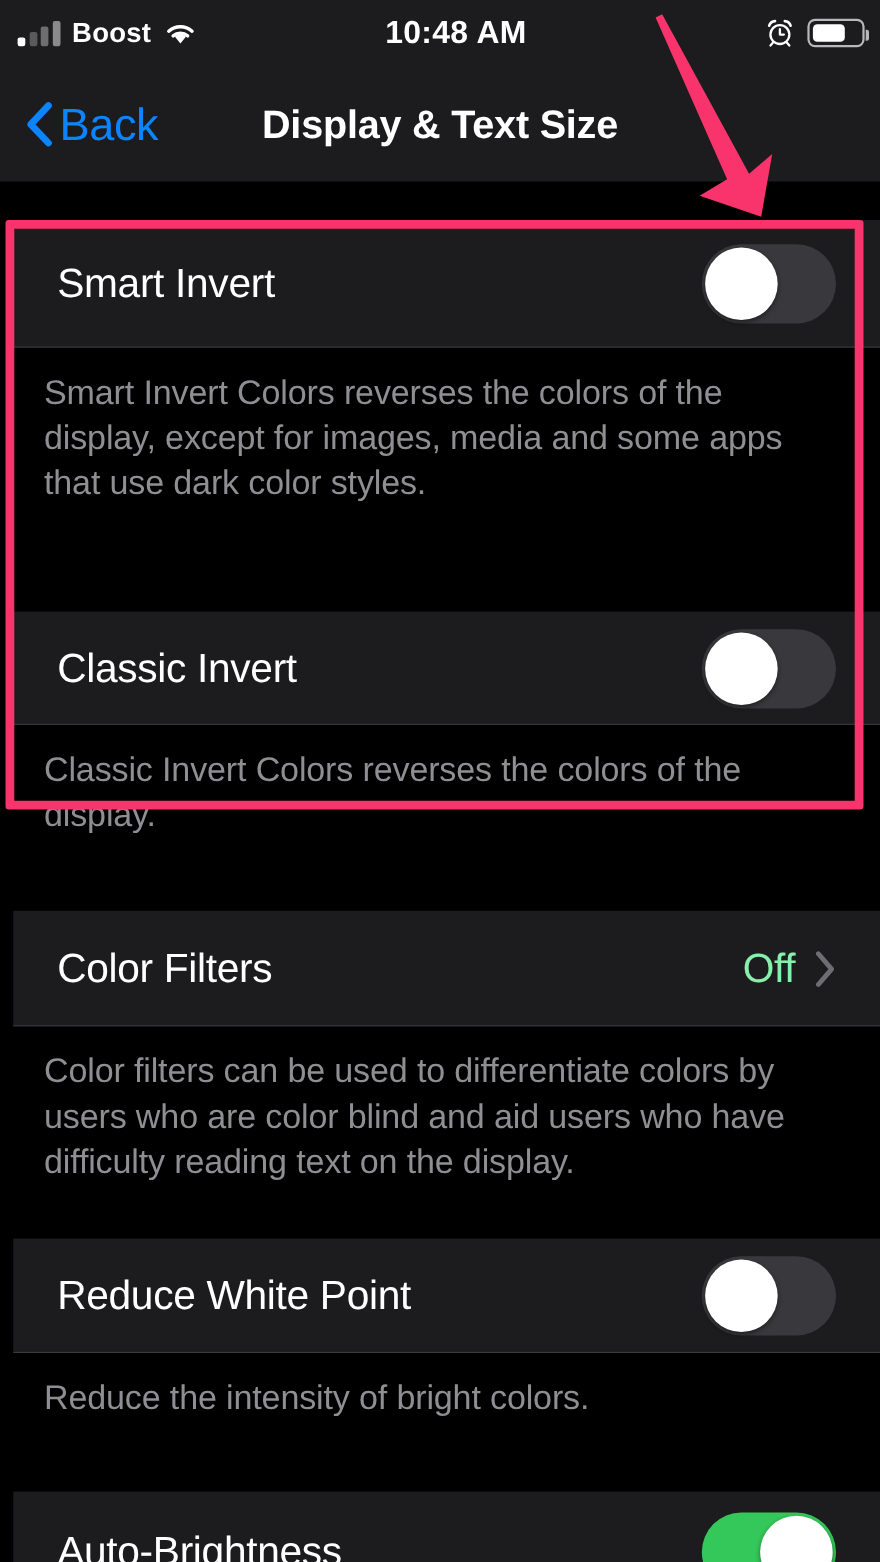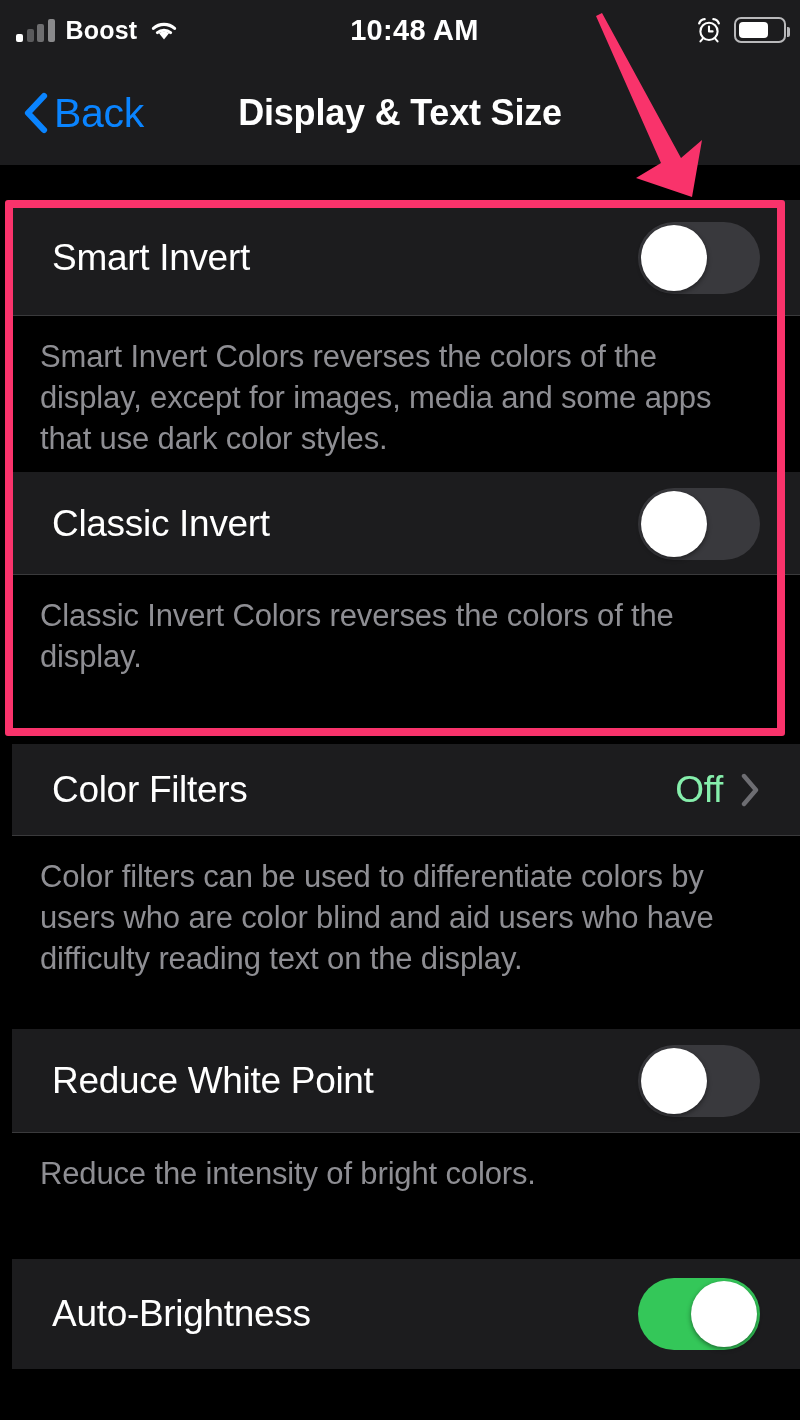--- a/index.html
+++ b/index.html
@@ -302,34 +302,34 @@
 
     <div class="gap" style="height:35px"></div>
 
     <div class="row" style="height:116px">
       <span class="row-label">Smart Invert</span>
       <span class="toggle">
           <span class="knob"></span>
         </span>
       <span class="separator"></span>
     </div>
-    <div class="footnote" style="height:156px">Smart Invert Colors reverses the colors of the display, except for images, media and some apps that use dark color styles.</div>
+    <div class="footnote" style="height:240px">Smart Invert Colors reverses the colors of the display, except for images, media and some apps that use dark color styles.</div>
 
     <div class="row" style="height:103px">
       <span class="row-label">Classic Invert</span>
       <span class="toggle">
           <span class="knob"></span>
         </span>
       <span class="separator"></span>
     </div>
     <div class="footnote" style="height:115px">Classic Invert Colors reverses the colors of the display.</div>
 
     <div class="gap" style="height:54px"></div>
 
-    <div class="row" style="height:92px">
+    <div class="row" style="height:105px">
       <span class="row-label">Color Filters</span>
       <span class="row-value">Off</span>
       <span>
         <svg class="chevron-right" viewBox="0 0 19 34">
           <path d="M3 3 L15 17 L3 31" stroke="#6d6d72" stroke-width="4.4" fill="none" stroke-linecap="round" stroke-linejoin="round"></path>
         </svg>
       </span>
       <span class="separator"></span>
     </div>
     <div class="footnote" style="height:155px">Color filters can be used to differentiate colors by users who are color blind and aid users who have difficulty reading text on the display.</div>

